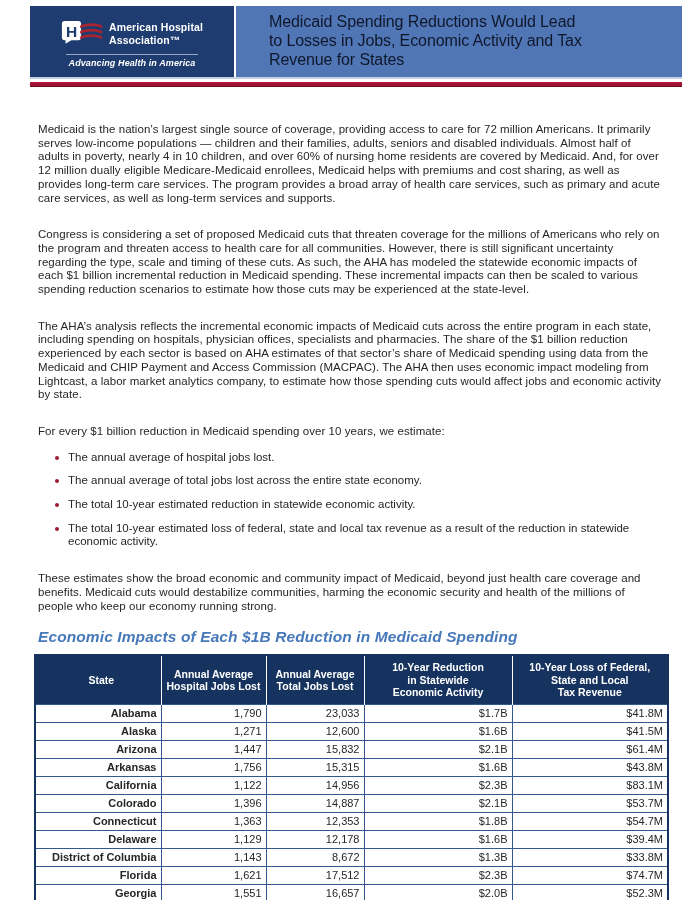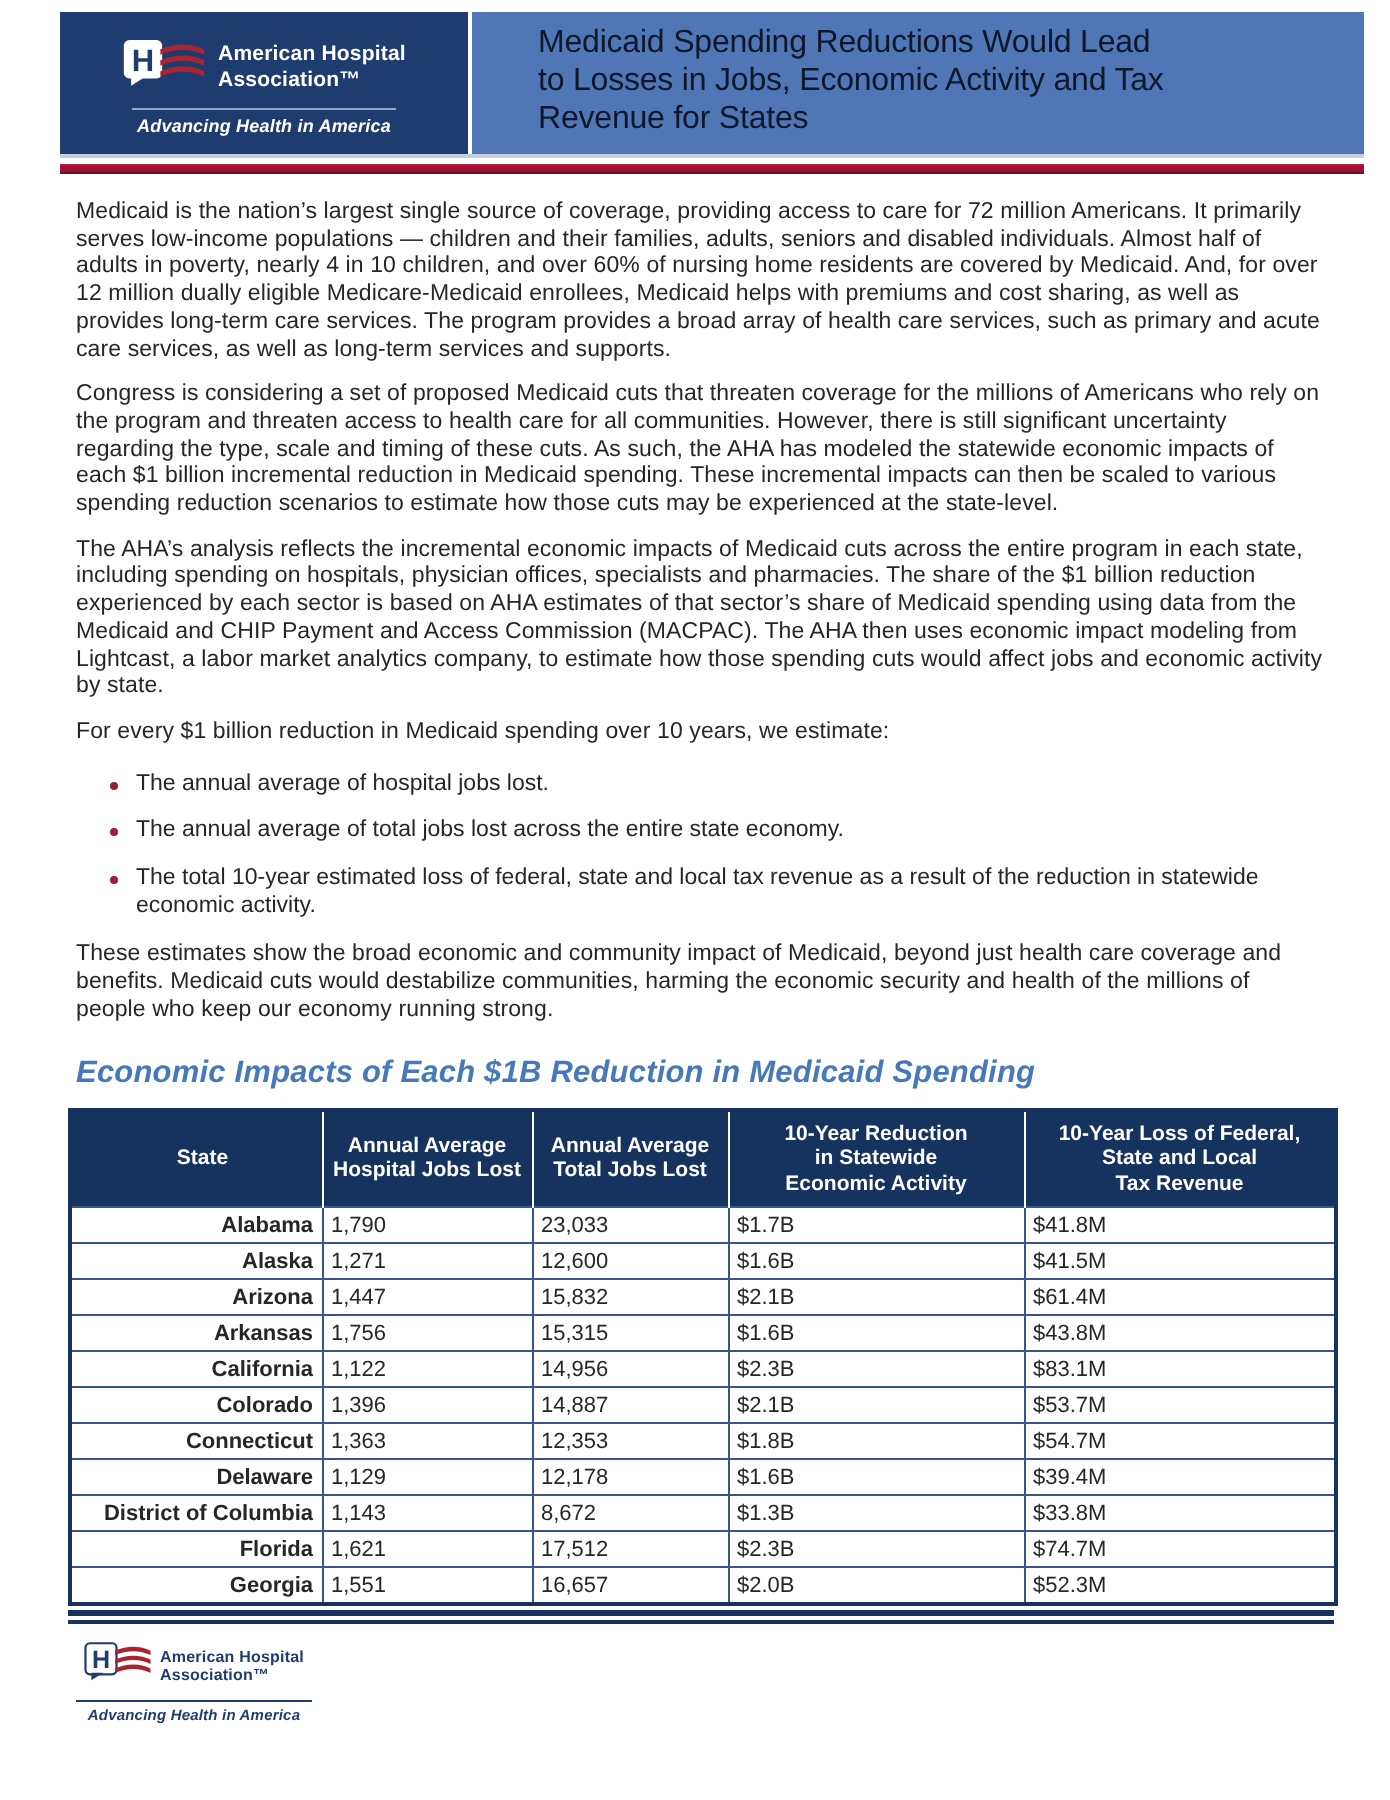--- a/index.html
+++ b/index.html
@@ -31,20 +31,21 @@
   }
   .red-rule {
     margin:3px 13px 0 30px; height:5px;
     background:linear-gradient(to bottom,#b81c41 0px,#b81c41 1px,#9f1130 1px,#9f1130 4px,#6f1022 4px,#6f1022 5px);
   }
   
   main { padding:13px 33px 0 38px; }
   main p {
     font-size:11.5px; line-height:13.7px; color:#262626; margin-bottom:9px;
     letter-spacing:0.05px;
+    margin-top:23px;
   }
   ul.estimates { list-style:none; margin:12px 0 11px 17px; }
   ul.estimates li {
     display:flex; font-size:11.5px; line-height:13.7px; margin-bottom:10px;
   }
   .bullet-dot {
     flex:0 0 auto; width:4px; height:4px; border-radius:50%;
     background:#9d1c32; margin:5px 9px 0 0;
   }
   h2.section-heading {
@@ -59,21 +60,21 @@
   .impact-table th {
     background:#16335f; color:#ffffff; font-size:10.5px; font-weight:bold;
     line-height:12.5px; text-align:center; vertical-align:middle;
     padding:5px 2px; border-left:1px solid #ffffff; border-right:1px solid #ffffff;
     white-space:pre-line;
   }
   .impact-table th:first-child { text-align:center; padding-left:8px; border-left:none;margin-left:16px; }
   .impact-table th:last-child { border-right:none; }
   .impact-table td {
     font-size:11px; color:#262626; border:1px solid #35568f;
-    padding:2.5px 4px; text-align:left; height:17px;
+    padding:2.5px 4px; text-align:right; height:17px;
   }
   .impact-table td.state { text-align:right; padding-left:8px;font-weight:bold; }
   .table-bottom-rule {
     width:633px; margin-left:-4px; margin-top:2px; height:7px;
     background:linear-gradient(to bottom,#16335f 0px,#16335f 3px,#ffffff 3px,#ffffff 5px,#16335f 5px,#16335f 7px);
   }
   
   footer {
     display:flex; justify-content:space-between; align-items:flex-start;
     margin:9px 30px 0 38px;
@@ -136,20 +137,24 @@
       <li>
         <span class="bullet-dot"></span>
         <span>The annual average of hospital jobs lost.</span>
       </li>
       <li>
         <span class="bullet-dot"></span>
         <span>The annual average of total jobs lost across the entire state economy.</span>
       </li>
       <li>
         <span class="bullet-dot"></span>
+        <span>The total 10-year estimated reduction in statewide economic activity.</span>
+      </li>
+      <li>
+        <span class="bullet-dot"></span>
         <span>The total 10-year estimated loss of federal, state and local tax revenue as a result of the reduction in statewide economic activity.</span>
       </li>
     </ul>
 
     <p>These estimates show the broad economic and community impact of Medicaid, beyond just health care coverage and benefits. Medicaid cuts would destabilize communities, harming the economic security and health of the millions of people who keep our economy running strong.</p>
 
     <h2 class="section-heading">Economic Impacts of Each $1B Reduction in Medicaid Spending</h2>
 
     <table class="impact-table">
       <colgroup>

